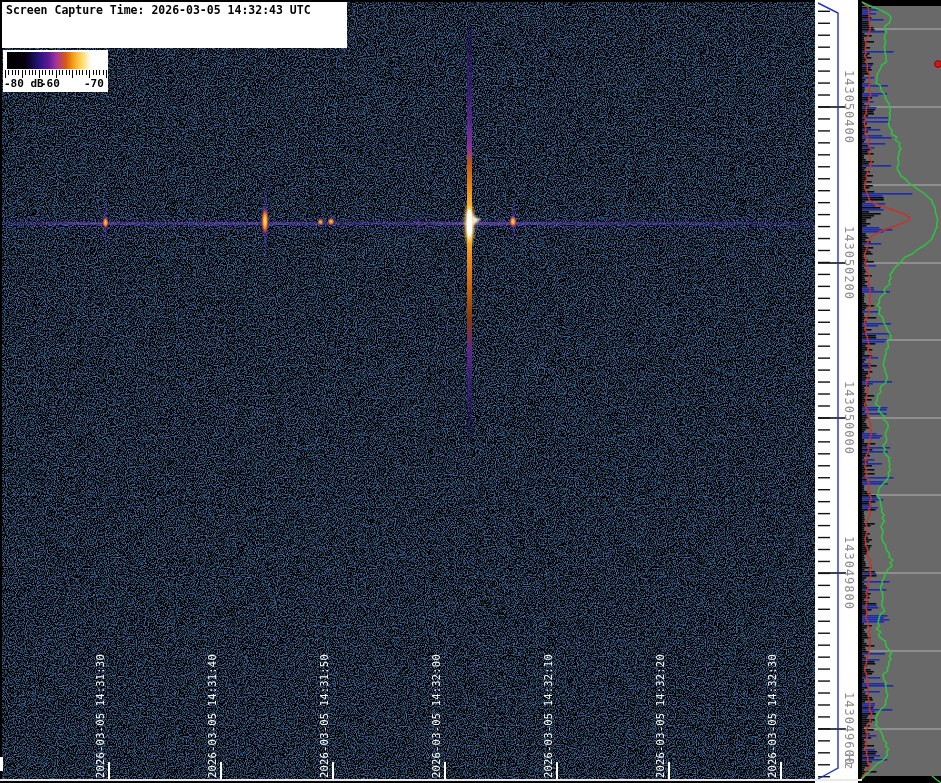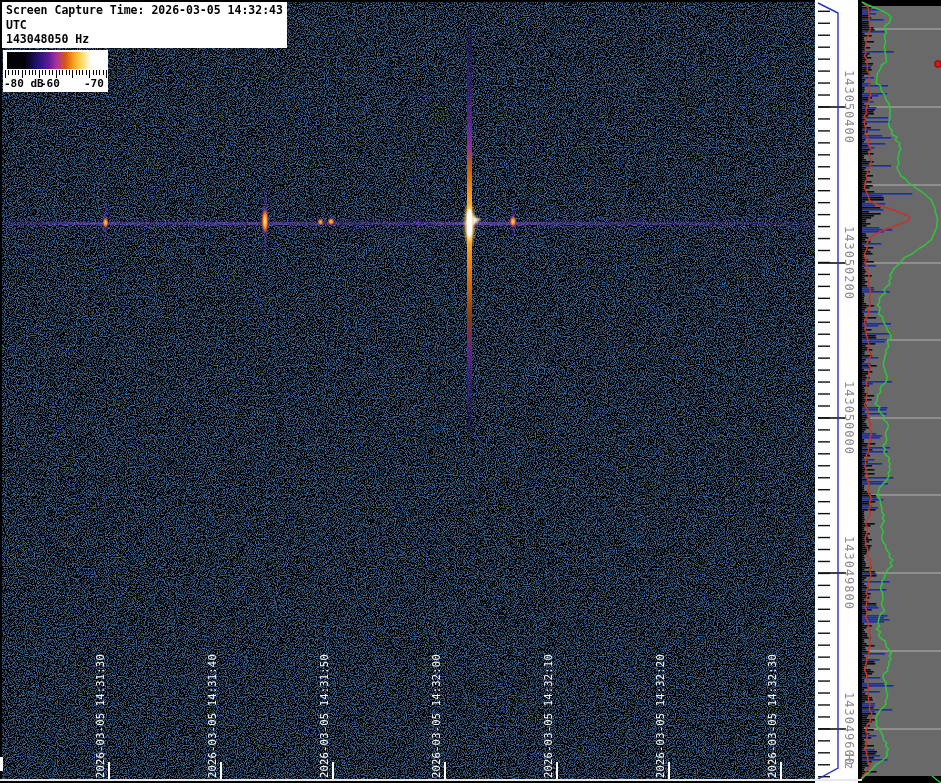--- a/index.html
+++ b/index.html
@@ -17,21 +17,21 @@
      border-bottom:5px solid transparent;border-left:9px solid rgba(255,240,205,.95);filter:blur(.8px);}
   .mark-core{position:absolute;filter:blur(.5px);}
   .mark-smear{position:absolute;filter:blur(.8px);}
   
   .tlabel{position:absolute;color:#fff;font-size:10.5px;letter-spacing:.2px;white-space:nowrap;
           transform:rotate(-90deg);transform-origin:0 0;}
   .ttick{position:absolute;width:2px;height:17px;background:#fff;top:760px;}
   #edge-tick{position:absolute;left:0;top:757px;width:3px;height:14px;background:#fff;}
   #bottom-line{position:absolute;left:0;top:779px;width:862px;height:2px;background:#e9e9e9;}
   
-  #infobox{position:absolute;left:2px;top:2px;width:285px;height:46px;background:#fff;color:#000;
+  #infobox{position:absolute;left:2px;top:2px;width:345px;height:46px;background:#fff;color:#000;
            font-size:11.5px;font-weight:700;line-height:14.6px;padding:1px 0 0 4px;box-sizing:border-box;}
   #colorbar{position:absolute;left:3px;top:50px;width:105px;height:42px;background:#fff;}
   #cb-grad{position:absolute;left:4px;top:2px;width:98px;height:17px;}
   #cb-ruler{position:absolute;left:2px;top:20px;width:101px;height:8px;}
   .cb-tick{position:absolute;top:0;width:1px;background:#000;}
   .cb-label{position:absolute;top:27px;color:#000;font-size:11px;font-weight:700;}
   
   #freq-axis{position:absolute;left:815px;top:0;width:47px;height:783px;background:#fff;}
   .flabel{position:absolute;left:27px;color:#8b8b8b;font-size:12px;writing-mode:vertical-rl;
           text-orientation:mixed;letter-spacing:1px;white-space:nowrap;}
@@ -97,21 +97,20 @@
         <div class="tlabel" style="left: 540px; top: 776px;">2026-03-05 14:32:10</div>
         <div class="ttick" style="left: 666px;"></div>
         <div class="tlabel" style="left: 652px; top: 776px;">2026-03-05 14:32:20</div>
         <div class="ttick" style="left: 778px;"></div>
         <div class="tlabel" style="left: 764px; top: 776px;">2026-03-05 14:32:30</div>
       </div>
   </div>
 
   <div id="infobox">
     <div>Screen Capture Time: 2026-03-05 14:32:43 UTC</div>
-    <div>143048050 Hz</div>
   </div>
 
   <div id="colorbar">
     <div id="cb-grad" style="background: linear-gradient(90deg, rgb(0, 0, 0) 0%, rgb(5, 1, 12) 18%, rgb(36, 20, 120) 32%, rgb(90, 26, 150) 42%, rgb(162, 51, 160) 50%, rgb(216, 90, 16) 60%, rgb(247, 163, 28) 68%, rgb(255, 217, 94) 76%, rgb(255, 255, 255) 86%, rgb(255, 255, 255) 100%);"></div>
     <div id="cb-ruler">
         <div class="cb-tick" style="left: 0px; height: 8px;"></div>
         <div class="cb-tick" style="left: 3.36667px; height: 5px;"></div>
         <div class="cb-tick" style="left: 6.73333px; height: 5px;"></div>
         <div class="cb-tick" style="left: 10.1px; height: 5px;"></div>
         <div class="cb-tick" style="left: 13.4667px; height: 5px;"></div>

